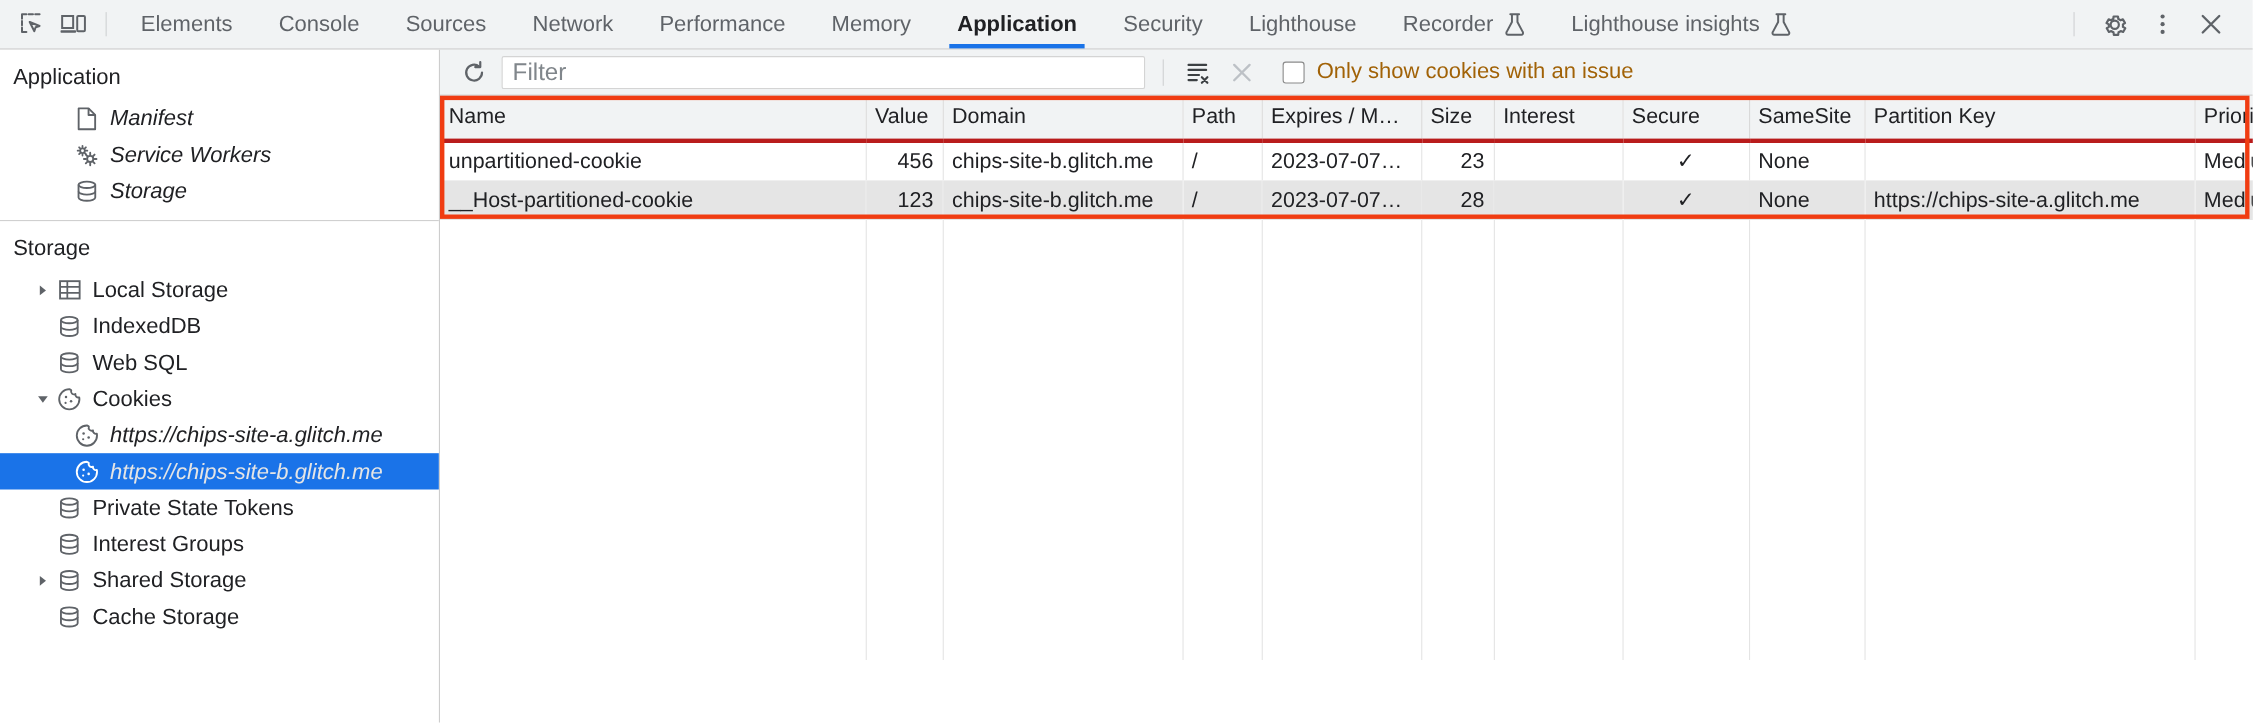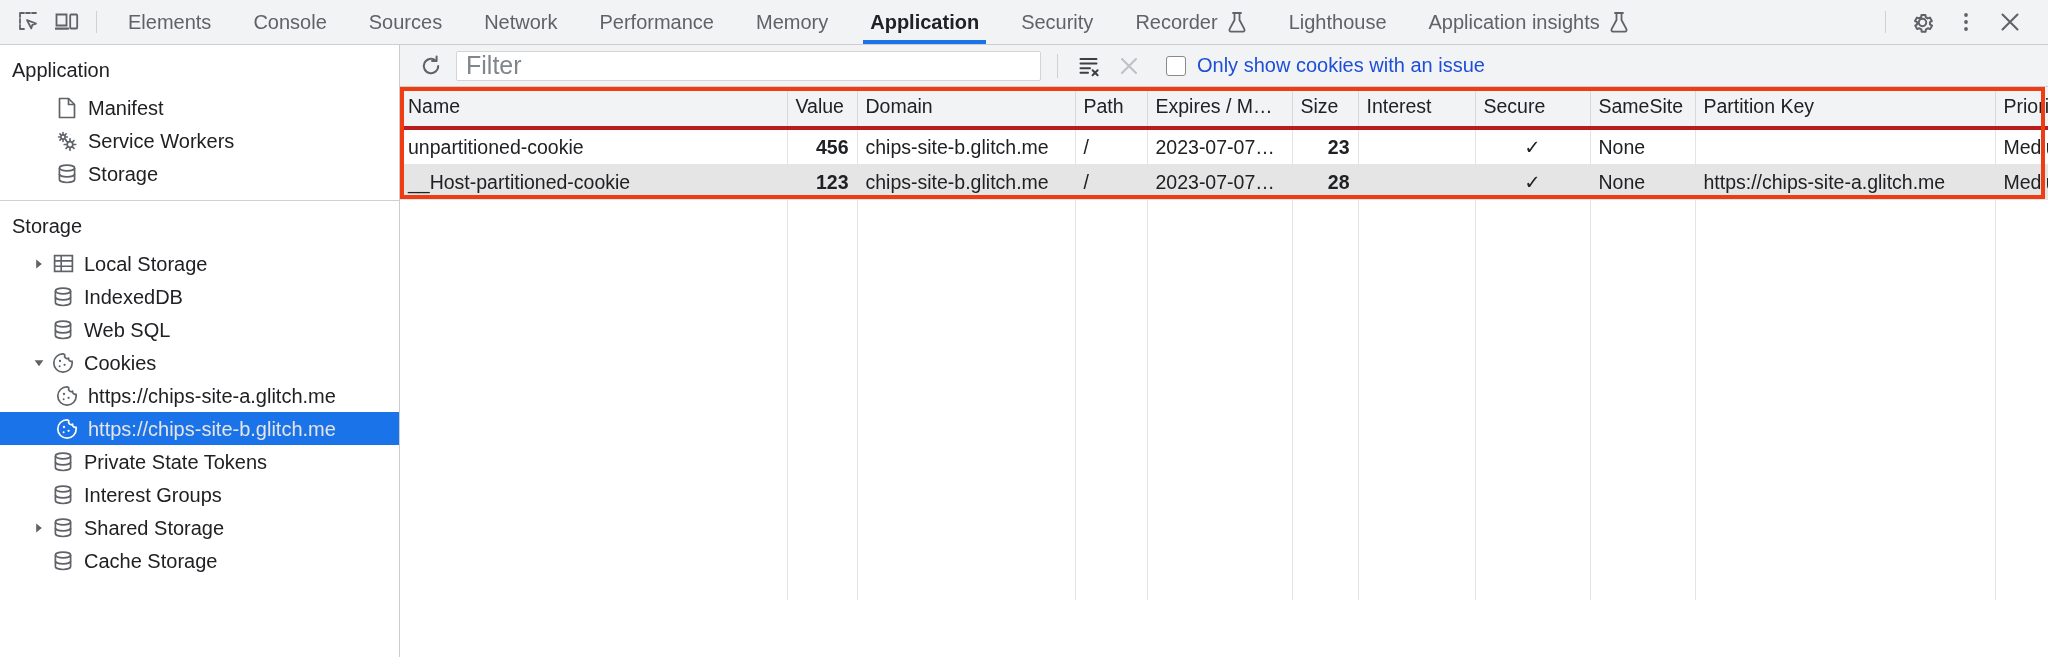--- a/index.html
+++ b/index.html
@@ -103,21 +103,21 @@
   .twisty.empty { visibility: hidden; }
   .tree-icon {
     width: 26px; min-width: 26px;
     display: flex; align-items: center; justify-content: center;
     color: #5f6368;
     margin-right: 8px;
   }
   .tree-item.selected .tree-icon { color: #ffffff; }
   .tree-label { line-height: 1; }
   .lvl2 { padding-left: 28px; }
-  .lvl3 { padding-left: 32px; }
+  .lvl3 { padding-left: 44px; font-style: italic; }
 
   
   .main {
     flex: 1;
     min-width: 0;
     display: flex; flex-direction: column;
     background: #ffffff;
   }
   .filterbar {
     height: 42px; min-height: 42px;
@@ -131,21 +131,21 @@
     display: flex; align-items: center; justify-content: center;
     color: #5f6368;
     margin-right: 8px;
   }
   .filter-input {
     flex: 0 1 585px;
     height: 30px;
     background: #ffffff;
     border: 1px solid #d4d4d4;
     border-radius: 2px;
-    font-size: 25px;
+    font-size: 22px;
     color: #a21caf;
     padding: 0 9px;
     font-family: "Liberation Sans", sans-serif;
     outline: none;
   }
   .filter-input::placeholder { color: #80868b; }
   .fb-sep { width: 1px; height: 24px; background: #cfd1d3; margin: 0 14px 0 16px; }
   .fb-icon {
     width: 34px; height: 30px;
     display: flex; align-items: center; justify-content: center;
@@ -154,21 +154,21 @@
   }
   .fb-icon.muted { color: #bdc1c6; }
   .cb-wrap { display: flex; align-items: center; margin-left: 14px; }
   .cb-box {
     width: 20px; height: 20px;
     border: 1.6px solid #8a8a8a;
     border-radius: 3px;
     background: #fff;
     margin-right: 11px;
   }
-  .cb-label { font-size: 20px; color: #1d4ed8; white-space: nowrap; }
+  .cb-label { font-size: 20px; color: #a16207; white-space: nowrap; }
 
   
   .table-outer { flex: 1; min-height: 0; position: relative; }
   .hl-box {
     position: absolute;
     left: 0; top: 0; right: 3px;
     height: 112px;
     border: 4px solid #f03c12;
     pointer-events: none;
     z-index: 5;
@@ -195,21 +195,21 @@
     height: 36px;
     padding: 0 8px;
     border-right: 1px solid #e4e4e4;
     white-space: nowrap;
     overflow: hidden;
     vertical-align: middle;
   }
   tr.row-odd td { background: #ffffff; }
   tr.row-even td { background: #e5e5e5; }
   td.c-name { padding-left: 28px; }
-  td.num { text-align: right; padding-right: 14px; font-weight: bold; }
+  td.num { text-align: right; padding-right: 14px; }
   td.ctr { text-align: center; }
   .filler-row td { height: auto; border-right: 1px solid #e4e4e4; }
   .filler-row { height: 400px; }
 </style>
 </head>
 <body>
 
 <div id="app">
 
   <div class="toolbar">
@@ -251,33 +251,33 @@
         <div class="tab">
           <span>Memory</span>
         </div>
         <div class="tab active">
           <span>Application</span>
         </div>
         <div class="tab">
           <span>Security</span>
         </div>
         <div class="tab">
+          <span>Lighthouse</span>
+        </div>
+        <div class="tab">
           <span>Recorder</span>
           <span class="flask">
             <svg width="20" height="22" viewBox="0 0 20 22" fill="none">
               <path d="M7.5 2v7L2.6 18.2A1.6 1.6 0 004 20.6h12a1.6 1.6 0 001.4-2.4L12.5 9V2" stroke="#5f6368" stroke-width="1.8" stroke-linejoin="round"></path>
               <path d="M6 2h8" stroke="#5f6368" stroke-width="1.8" stroke-linecap="round"></path>
             </svg>
           </span>
         </div>
         <div class="tab">
-          <span>Lighthouse</span>
-        </div>
-        <div class="tab">
-          <span>Application insights</span>
+          <span>Lighthouse insights</span>
           <span class="flask">
             <svg width="20" height="22" viewBox="0 0 20 22" fill="none">
               <path d="M7.5 2v7L2.6 18.2A1.6 1.6 0 004 20.6h12a1.6 1.6 0 001.4-2.4L12.5 9V2" stroke="#5f6368" stroke-width="1.8" stroke-linejoin="round"></path>
               <path d="M6 2h8" stroke="#5f6368" stroke-width="1.8" stroke-linecap="round"></path>
             </svg>
           </span>
         </div>
       </div>
 
     <div class="tb-right">

